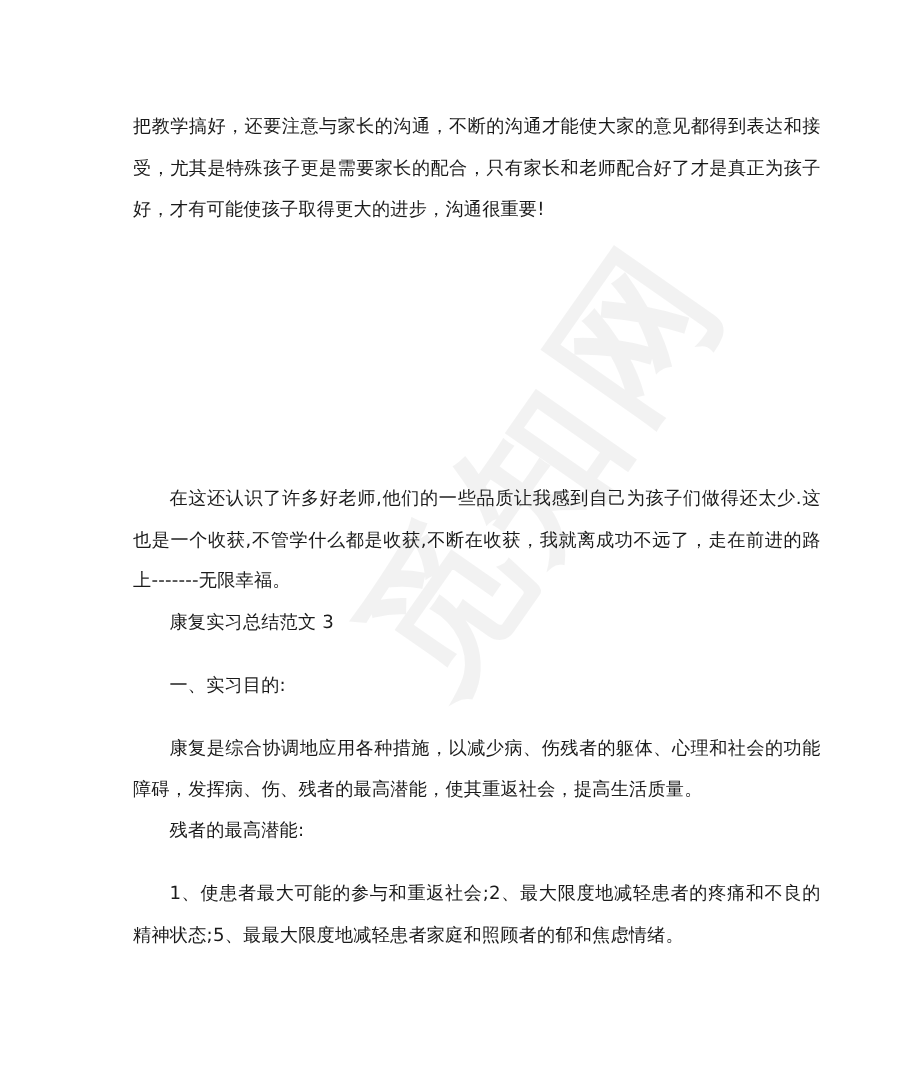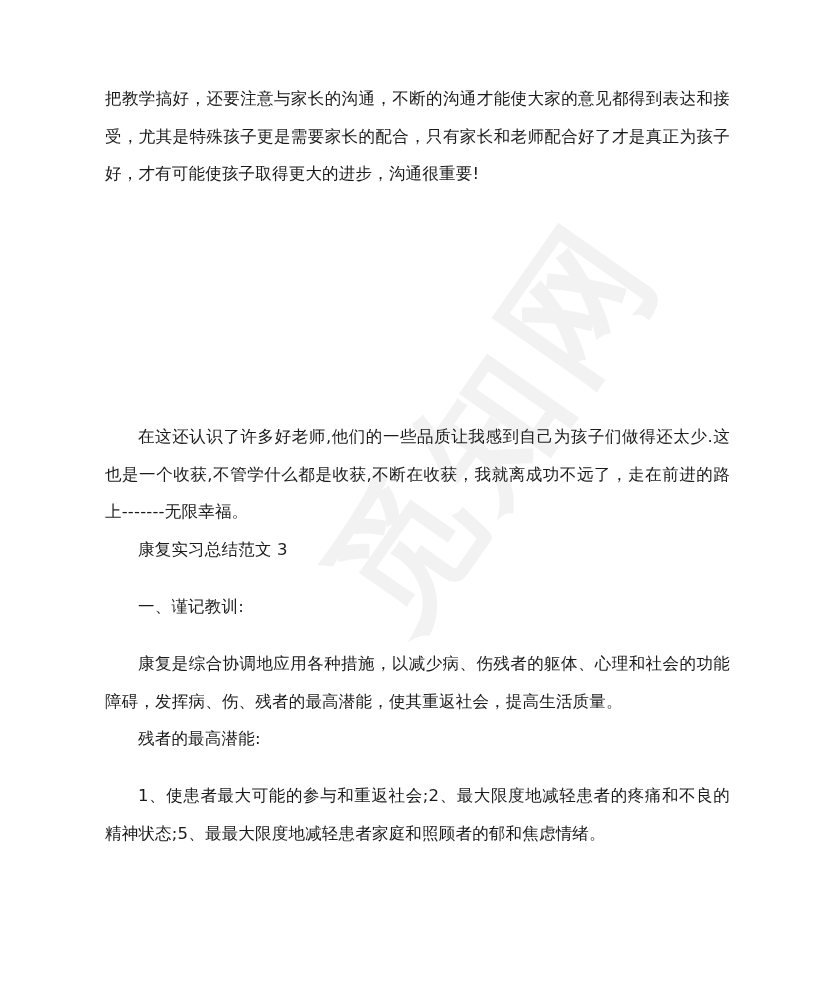--- a/index.html
+++ b/index.html
@@ -1,31 +1,31 @@
 <!DOCTYPE html>
 <html><head>
   <meta charset="utf-8">
   <style>
     html, body { margin: 0; padding: 0; background: #ffffff; }
     body { width: 830px; height: 986px; position: relative; overflow: hidden;
            font-family: "DejaVu Sans", "Liberation Sans", sans-serif; color: #1a1a1a; }
     .page { position: absolute; left: 0; top: 0; width: 830px; height: 986px; }
     .para { position: absolute; left: 105px; width: 625px; font-size: 16.5px;
-            line-height: 37.5px; margin: 0; letter-spacing: 0.2px; text-align: justify; }
+            line-height: 37.5px; margin: 16px; letter-spacing: 0.2px; text-align: justify; }
     .indent { text-indent: 33px; }
     .watermark { position: absolute; left: 270px; top: 330px; font-size: 140px;
                  font-weight: bold; color: rgba(0,0,0,0.05); transform: rotate(-55deg);
                  white-space: nowrap; pointer-events: none; letter-spacing: 10px; }
   </style>
 </head>
 <body>
 
 <div class="page">
   <div class="watermark">觅知网</div>
 
   <p class="para" style="top:80px;">把教学搞好，还要注意与家长的沟通，不断的沟通才能使大家的意见都得到表达和接受，尤其是特殊孩子更是需要家长的配合，只有家长和老师配合好了才是真正为孩子好，才有可能使孩子取得更大的进步，沟通很重要!</p>
   <p class="para indent" style="top:418px;">在这还认识了许多好老师,他们的一些品质让我感到自己为孩子们做得还太少.这也是一个收获,不管学什么都是收获,不断在收获，我就离成功不远了，走在前进的路上-------无限幸福。</p>
   <p class="para indent" style="top:531px;">康复实习总结范文 3</p>
-  <p class="para indent" style="top:588px;">一、谨记教训:</p>
+  <p class="para indent" style="top:588px;">一、实习目的:</p>
   <p class="para indent" style="top:645px;">康复是综合协调地应用各种措施，以减少病、伤残者的躯体、心理和社会的功能障碍，发挥病、伤、残者的最高潜能，使其重返社会，提高生活质量。</p>
   <p class="para indent" style="top:720px;">残者的最高潜能:</p>
   <p class="para indent" style="top:777px;">1、使患者最大可能的参与和重返社会;2、最大限度地减轻患者的疼痛和不良的精神状态;5、最最大限度地减轻患者家庭和照顾者的郁和焦虑情绪。</p>
 </div>
 
 </body></html>

